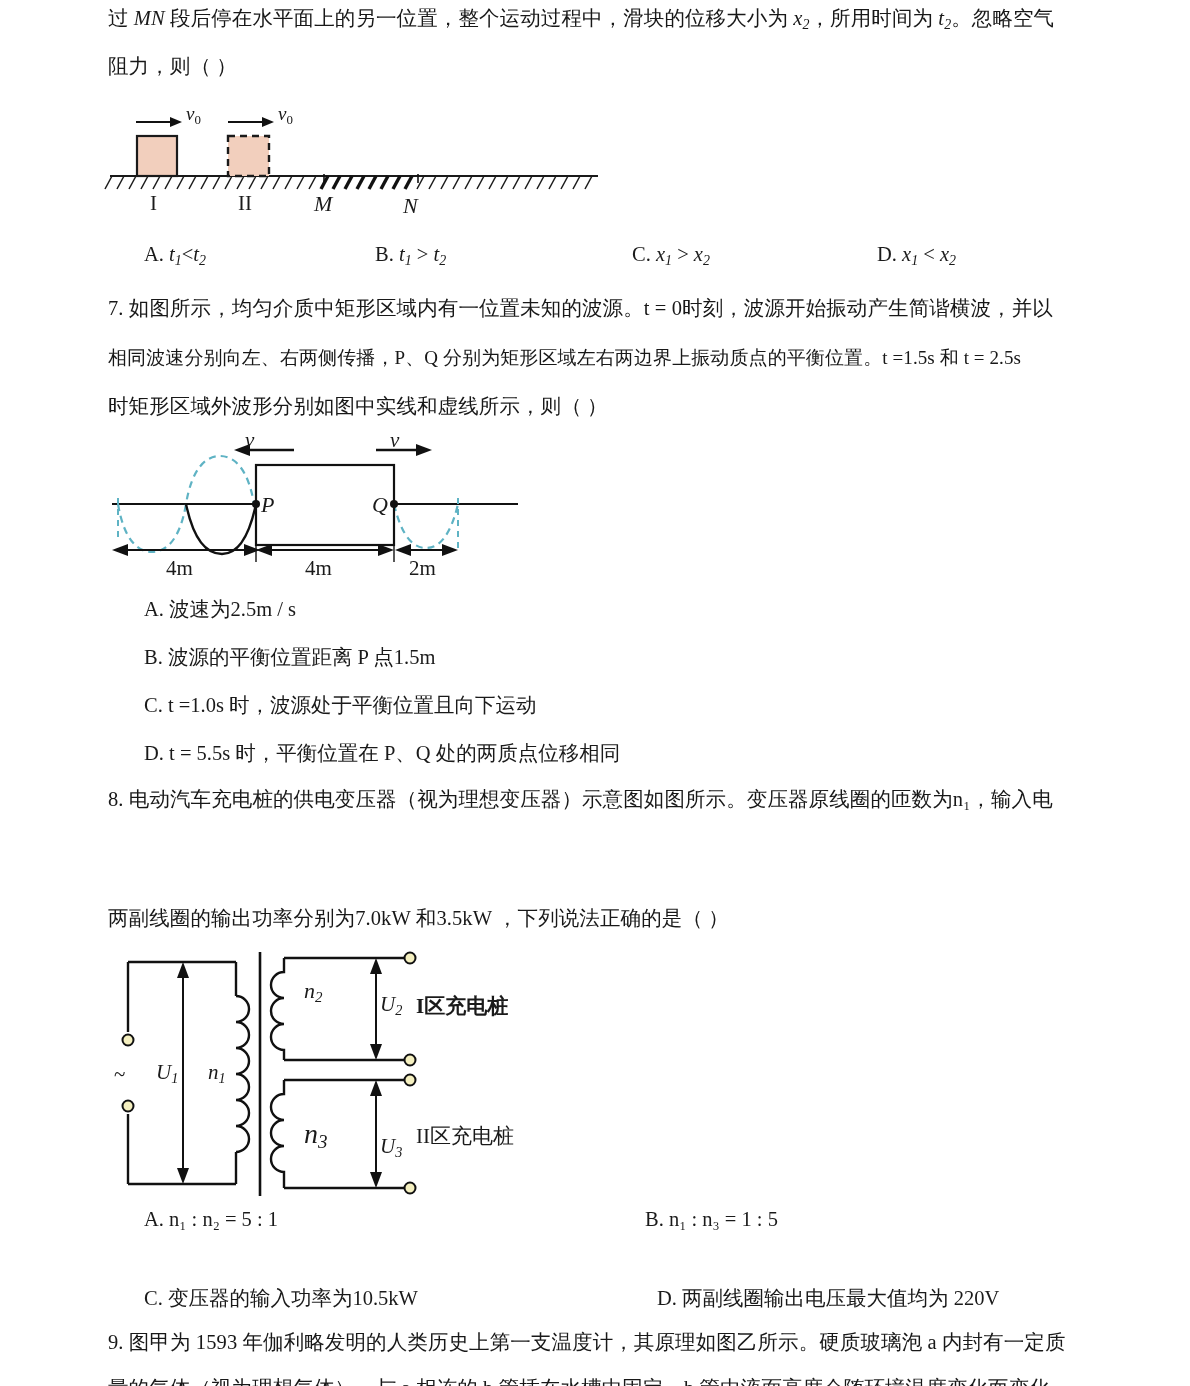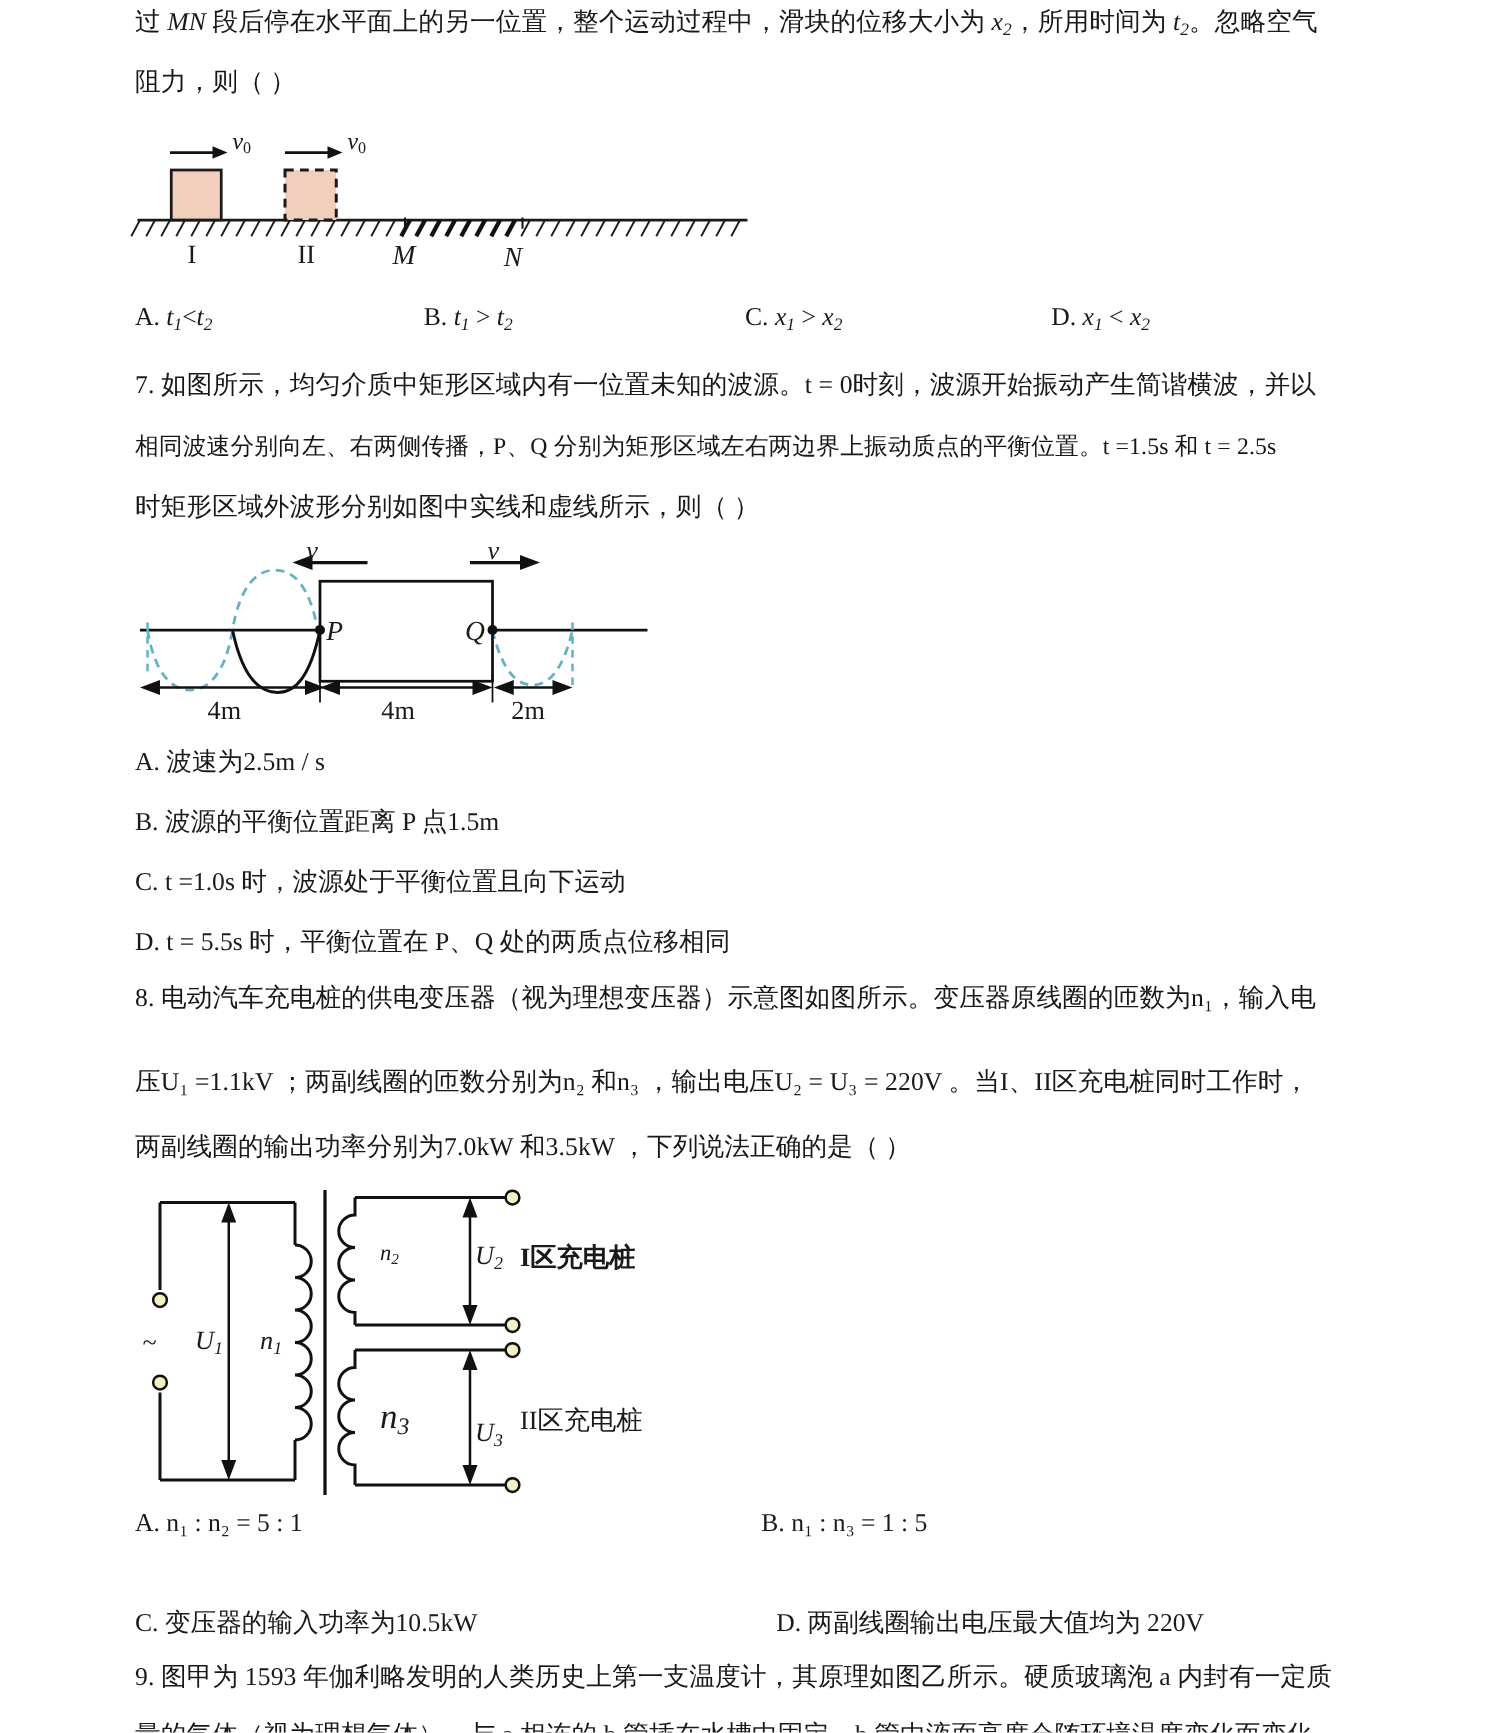--- a/index.html
+++ b/index.html
@@ -25,21 +25,21 @@
     letter-spacing:0.1px;
     white-space:nowrap;
     color:#181818;
   }
   .opts{
     position:absolute;
     left:108px;width:1010px;
     font-size:20.5px;
     white-space:nowrap;
   }
-  .opt{position:absolute;white-space:nowrap;}
+  .opt{position:absolute;white-space:nowrap;margin-left:36px;}
   i.v{font-family:"Liberation Serif","DejaVu Serif",serif;font-style:italic;}
   sub{font-size:0.68em;vertical-align:-0.28em;font-style:italic;}
   .nsub{font-style:normal;}
   .fig{position:absolute;}
   svg{display:block;overflow:visible;}
 </style>
 </head>
 <body>
 
 <div class="page">
@@ -228,21 +228,20 @@
       <span>C.</span>&nbsp;<span>t =1.0s 时，波源处于平衡位置且向下运动</span>
     </div>
     <div class="opt" style="left:0px;top:739px;">
       <span>D.</span>&nbsp;<span>t = 5.5s 时，平衡位置在 P、Q 处的两质点位移相同</span>
     </div>
   </div>
 
   <div class="ln" style="top:789px;">
     <span>8.</span><span> 电动汽车充电桩的供电变压器（视为理想变压器）示意图如图所示。变压器原线圈的匝数为n₁，输入电</span>
   </div>
-  <div class="ln" style="top:856px;">压U₁ =1.1kV ；两副线圈的匝数分别为n₂ 和n₃ ，输出电压U₂ = U₃ = 220V 。当I、II区充电桩同时工作时，</div>
   <div class="ln" style="top:908px;">两副线圈的输出功率分别为7.0kW 和3.5kW ，下列说法正确的是（      ）</div>
 
   <div class="fig" style="left:108px;top:950px;">
     <svg width="420" height="248" viewBox="0 0 420 248">
 
       <line x1="20" y1="12" x2="128" y2="12" stroke="#111" stroke-width="2.4"></line>
 
       <line x1="20" y1="234" x2="128" y2="234" stroke="#111" stroke-width="2.4"></line>
 
       <line x1="20" y1="12" x2="20" y2="82" stroke="#111" stroke-width="2.4"></line>
@@ -284,21 +283,21 @@
       <g>
         <line x1="268" y1="138" x2="268" y2="230" stroke="#111" stroke-width="2"></line>
         <polygon points="268,130 262,146 274,146" fill="#111"></polygon>
         <polygon points="268,238 262,222 274,222" fill="#111"></polygon>
       </g>
     </svg>
 
     <div style="position:absolute;left:6px;top:112px;font-size:21px;">~</div>
     <div style="position:absolute;left:48px;top:110px;font-size:21px;"><i class="v">U</i><sub>1</sub></div>
     <div style="position:absolute;left:100px;top:110px;font-size:21px;"><i class="v">n</i><sub>1</sub></div>
-    <div style="position:absolute;left:196px;top:42px;font-size:18px;"><i class="v">n</i><sub>2</sub></div>
+    <div style="position:absolute;left:196px;top:28px;font-size:22px;"><i class="v">n</i><sub>2</sub></div>
     <div style="position:absolute;left:196px;top:168px;font-size:28px;"><i class="v">n</i><sub>3</sub></div>
     <div style="position:absolute;left:272px;top:42px;font-size:21px;"><i class="v">U</i><sub>2</sub></div>
     <div style="position:absolute;left:272px;top:184px;font-size:21px;"><i class="v">U</i><sub>3</sub></div>
     <div style="position:absolute;left:308px;top:42px;font-size:21px;font-weight:600;white-space:nowrap;">I区充电桩</div>
     <div style="position:absolute;left:308px;top:172px;font-size:21px;font-weight:400;white-space:nowrap;">II区充电桩</div>
   </div>
 
   <div class="opts" style="top:0px;">
     <div class="opt" style="left:0px;top:1208px;">
       <span>A.</span>&nbsp;<span>n₁ : n₂ = 5 : 1</span>

